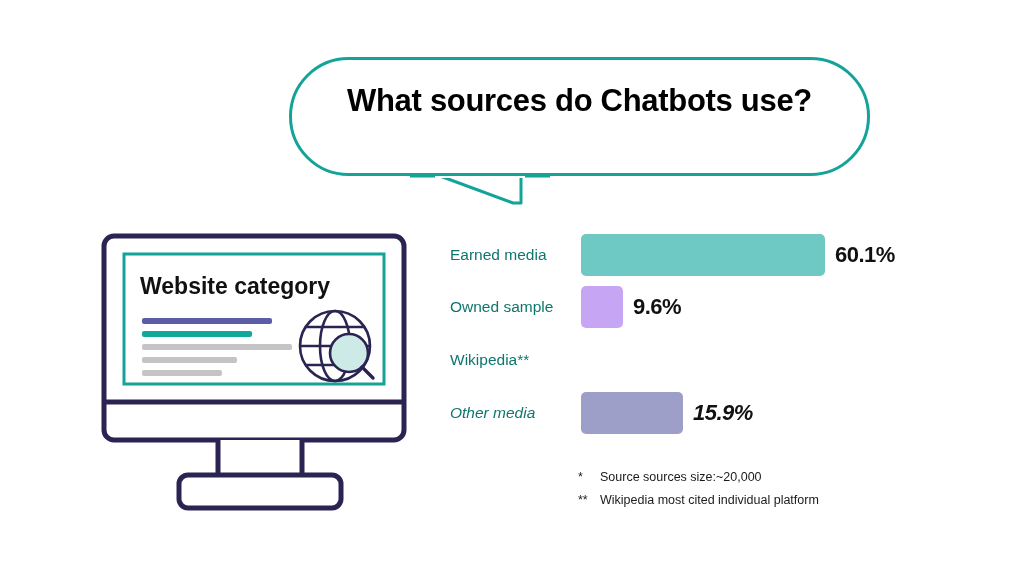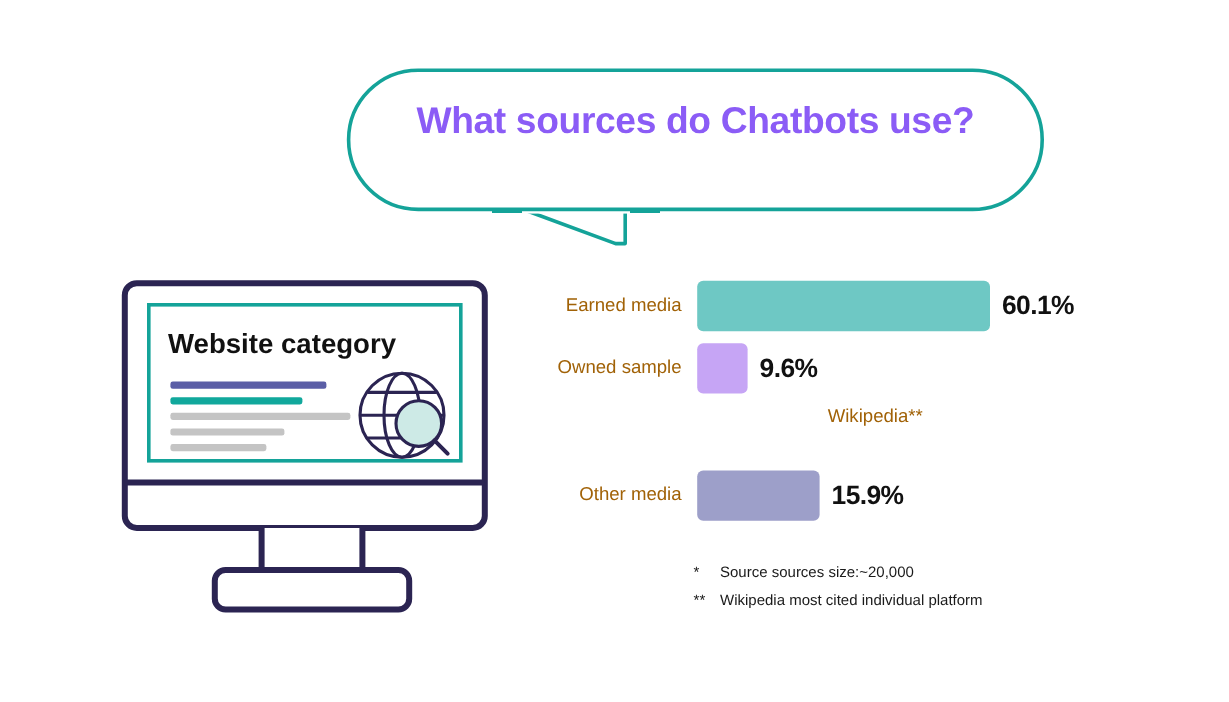--- a/index.html
+++ b/index.html
@@ -31,21 +31,21 @@
   }
   #bubble-title {
     position: absolute;
     left: 0;
     right: 0;
     top: 23px;
     text-align: center;
     font-size: 31px;
     font-weight: bold;
     letter-spacing: -0.3px;
-    color: #8b5cf6;
+    color: #000000;
     white-space: nowrap;
   }
   #bubble-subtitle {
     position: absolute;
     left: 0;
     right: 0;
     top: 68px;
     text-align: center;
     font-size: 15.5px;
     font-weight: bold;
@@ -82,23 +82,23 @@
   .bar-row {
     position: absolute;
     left: 0;
     width: 100%;
     height: 42px;
     display: flex;
     align-items: center;
   }
   .bar-label {
     width: 118px;
-    text-align: right;
+    text-align: left;
     font-size: 15.5px;
-    color: #a16207;
+    color: #0f766e;
     white-space: nowrap;
     flex: 0 0 118px;
   }
   .bar-track {
     position: relative;
     display: flex;
     align-items: center;
     margin-left: 13px;
   }
   .bar-fill {
@@ -191,25 +191,25 @@
   </div>
 
   <div class="bar-row" style="top:52px;">
     <div class="bar-label">Owned sample</div>
     <div class="bar-track">
       <div class="bar-fill" style="width:42px; background:#c6a5f5;"></div>
       <div class="bar-value">9.6%</div>
     </div>
   </div>
 
-  <div class="bar-row" style="top:105px;flex-direction:column;">
+  <div class="bar-row" style="top:105px;">
     <div class="bar-label">Wikipedia**</div>
   </div>
 
-  <div class="bar-row" style="top:158px;">
+  <div class="bar-row" style="top:158px;font-style:italic;">
     <div class="bar-label">Other media</div>
     <div class="bar-track">
       <div class="bar-fill" style="width:102px; background:#9d9fc9;"></div>
       <div class="bar-value">15.9%</div>
     </div>
   </div>
 
 </div>
 
 <div id="footnotes">

